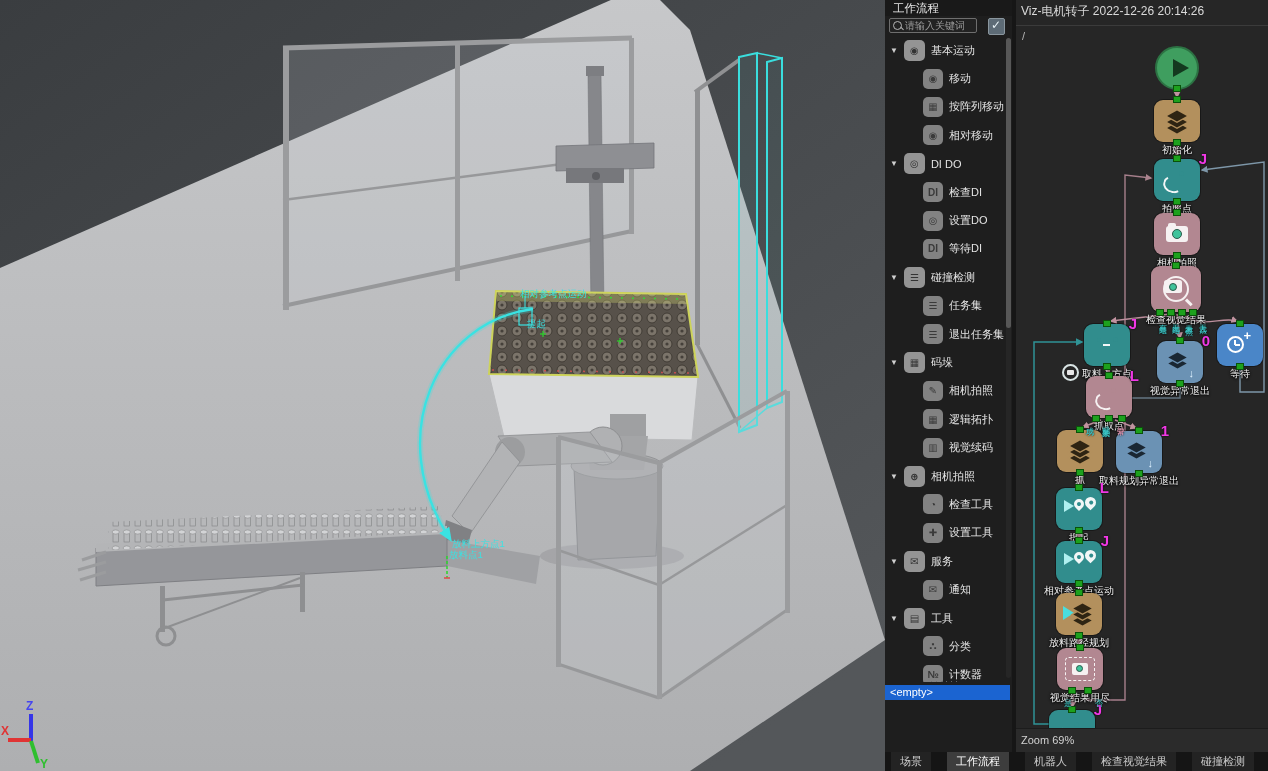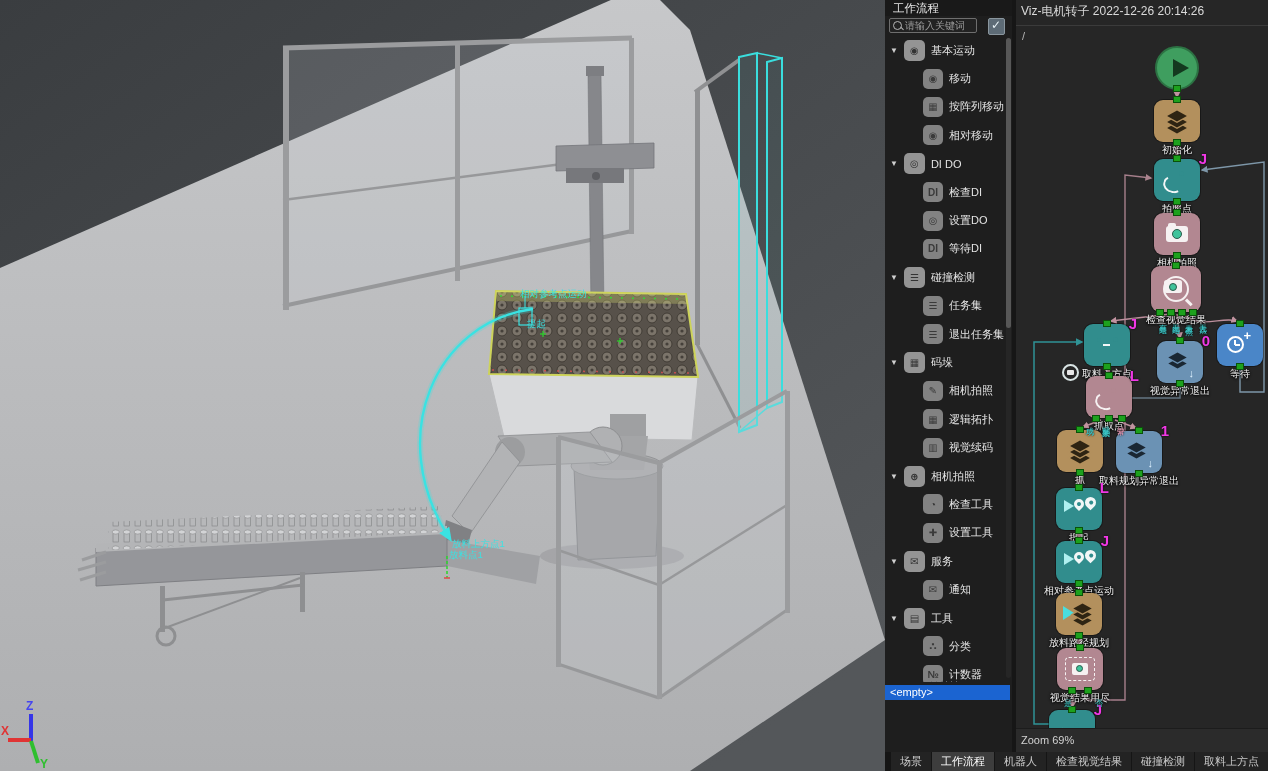--- a/index.html
+++ b/index.html
@@ -117,21 +117,21 @@
         border-top:7px solid transparent;border-bottom:7px solid transparent;}
   .nicon-play-layers-icon .i1{left:12px;top:1px;z-index:3;width:13px;height:13px;background:currentColor;
         transform:scaleY(.55) rotate(45deg);box-shadow:0 0 0 2px var(--bg);}
   .nicon-play-layers-icon .i2{left:12px;top:7px;z-index:2;width:13px;height:13px;background:currentColor;
         transform:scaleY(.55) rotate(45deg);box-shadow:0 0 0 2px var(--bg);}
   .nicon-play-layers-icon::after{content:"";position:absolute;left:12px;top:13px;z-index:1;width:13px;height:13px;background:currentColor;
         transform:scaleY(.55) rotate(45deg);box-shadow:0 0 0 2px var(--bg);}
 
   
   #tabbar{position:absolute;left:885px;top:752px;width:383px;height:19px;background:#151515;
-          display:flex;align-items:stretch;padding-left:6px;gap:1px;box-sizing:border-box;}
+          display:flex;align-items:stretch;padding-left:6px;gap:16px;box-sizing:border-box;}
   .tab{background:#232323;color:#c9c9c9;font-size:11px;line-height:19px;padding:0 9px;white-space:nowrap;}
   .tab.active{background:#3d3d3d;color:#fff;}
 </style>
 </head>
 <body>
 
 <div id="app">
 
   <svg id="viewport" width="885" height="771" viewBox="0 0 885 771">
     <defs>

